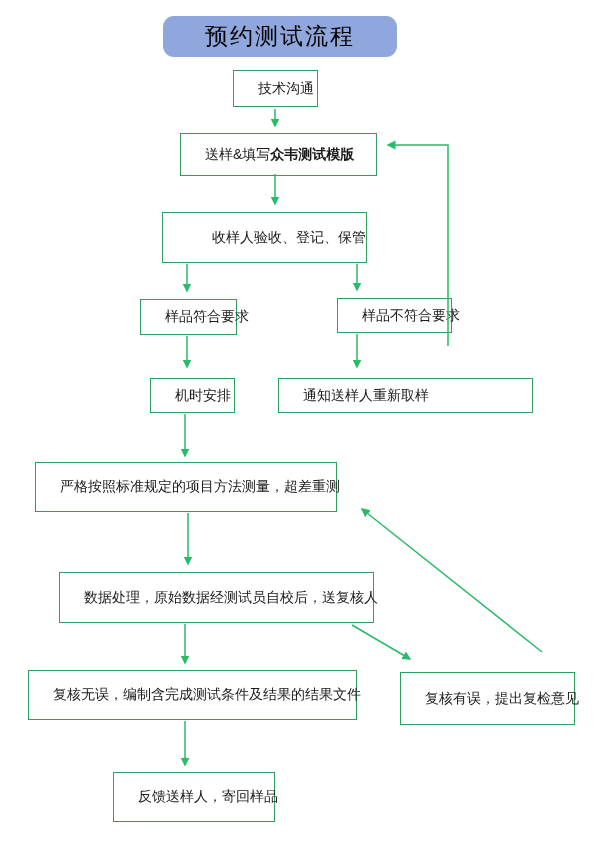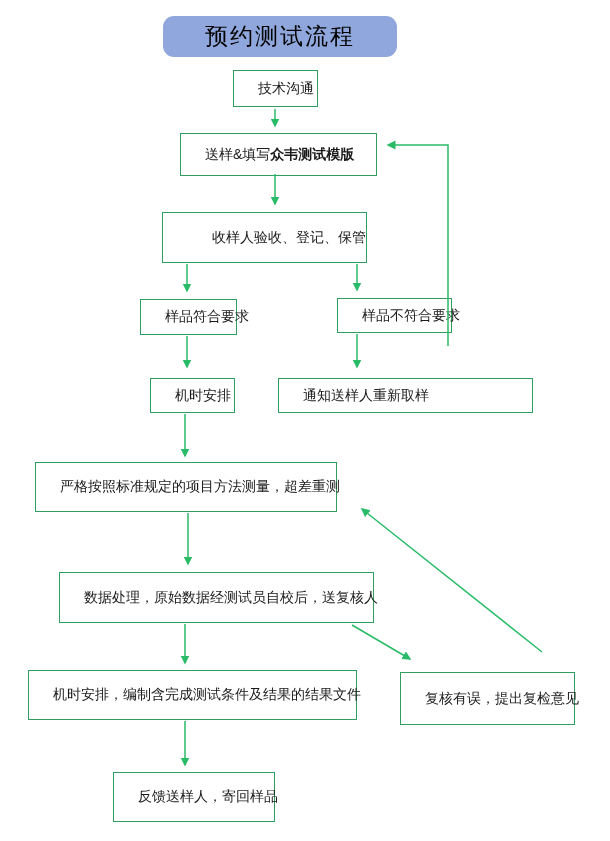--- a/index.html
+++ b/index.html
@@ -71,21 +71,21 @@
 
   <div class="node n-measure">
     <span>严格按照标准规定的项目方法测量，超差重测</span>
   </div>
 
   <div class="node n-dataproc">
     <span>数据处理，原始数据经测试员自校后，送复核人</span>
   </div>
 
   <div class="node n-reviewok">
-    <span>机时安排，编制含完成测试条件及结果的结果文件</span>
+    <span>复核无误，编制含完成测试条件及结果的结果文件</span>
   </div>
 
   <div class="node n-reviewerr">
     <span>复核有误，提出复检意见</span>
   </div>
 
   <div class="node n-feedback">
     <span>反馈送样人，寄回样品</span>
   </div>
 

